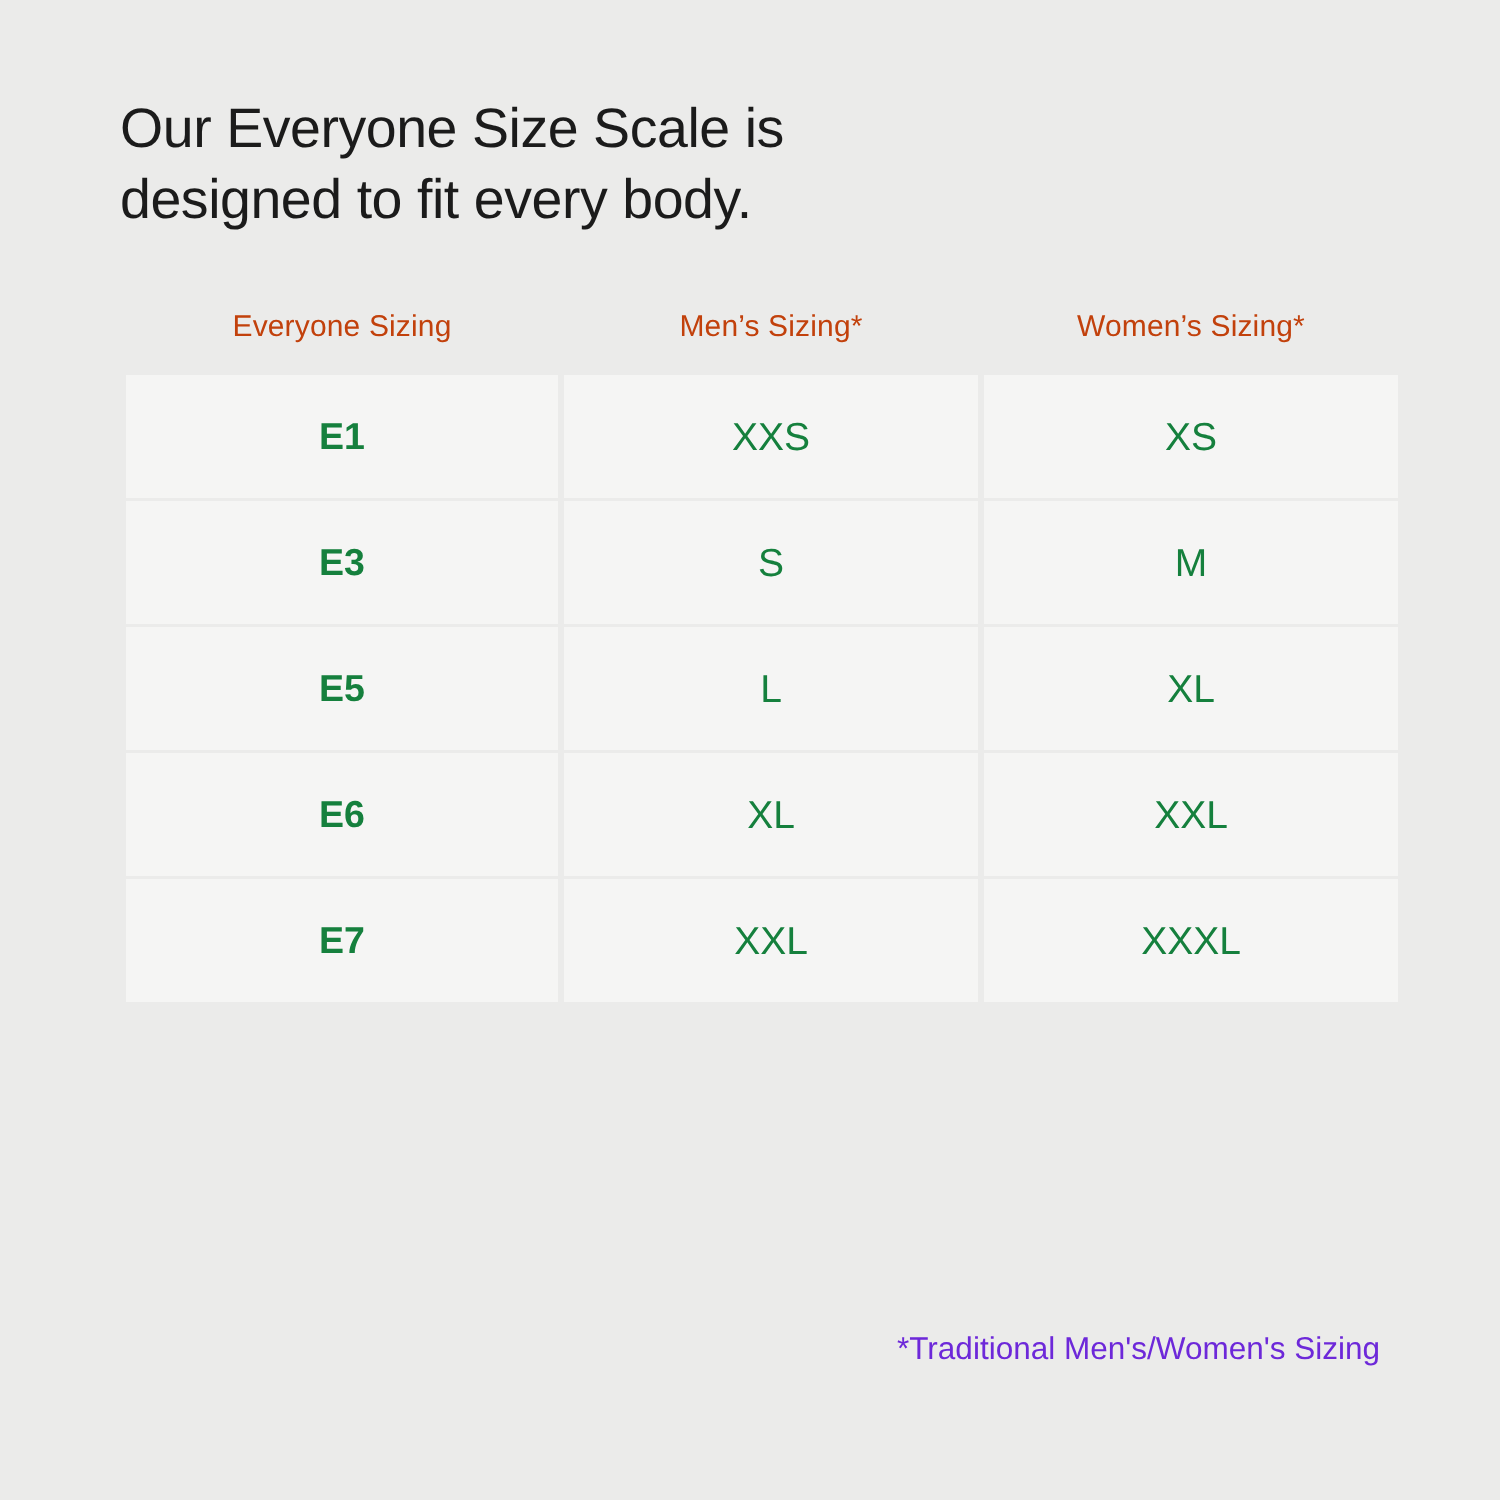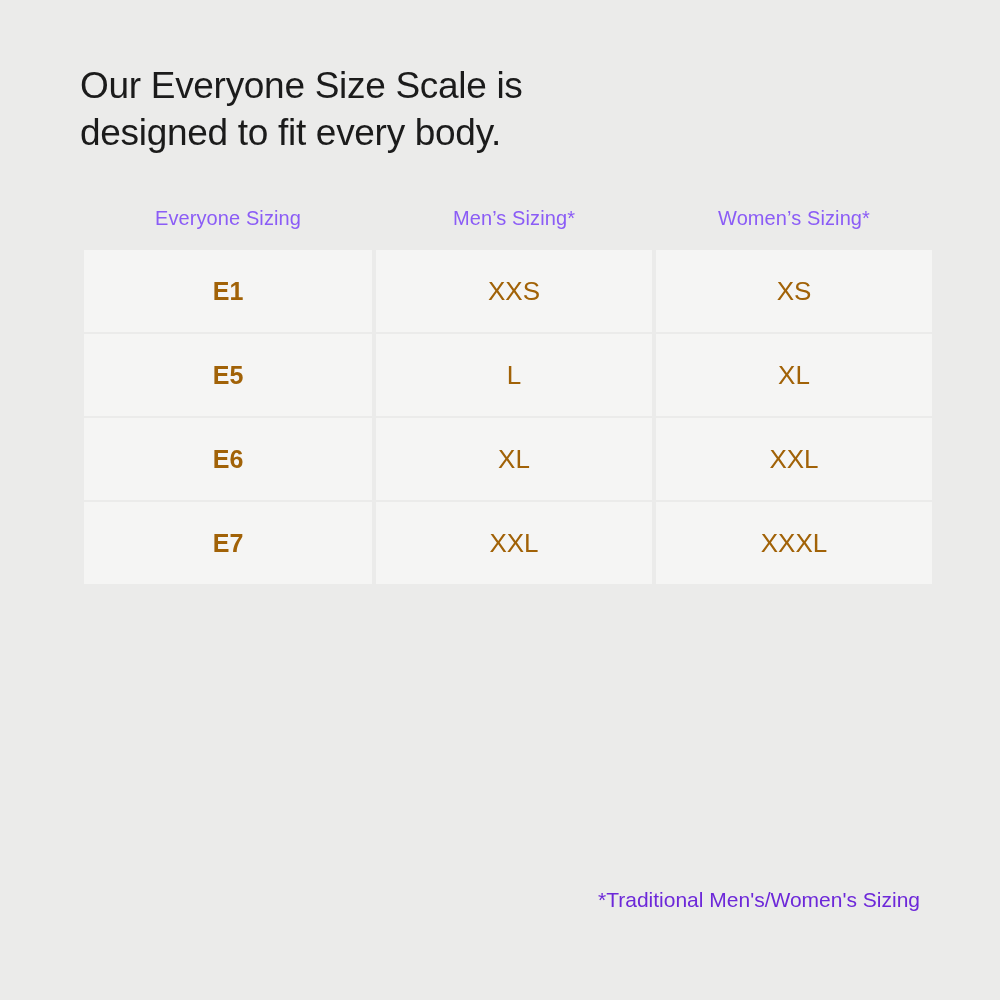--- a/index.html
+++ b/index.html
@@ -43,34 +43,34 @@
     border-spacing: 4px 2px;
     width: 840px;
     table-layout: fixed;
   }
   table.size-table col.c1 { width: 288px; }
   table.size-table col.c2 { width: 276px; }
   table.size-table col.c3 { width: 276px; }
   thead th {
     font-size: 20px;
     font-weight: 400;
-    color: #8b5cf6;
+    color: #c2410c;
     padding: 0 0 18px 0;
     text-align: center;
     background: transparent;
     letter-spacing: 0.1px;
   }
   tbody td {
     background: #f5f5f4;
     height: 80px;
     text-align: center;
     vertical-align: middle;
     font-size: 26px;
     font-weight: 400;
-    color: #a16207;
+    color: #15803d;
     border: 0;
   }
   tbody td.code {
     font-weight: 700;
     font-size: 25px;
   }
   .footnote {
     position: absolute;
     right: 80px;
     top: 888px;
@@ -101,20 +101,25 @@
           <th>Women’s Sizing*</th>
         </tr>
       </thead>
       <tbody>
         <tr>
           <td class="code">E1</td>
           <td>XXS</td>
           <td>XS</td>
         </tr>
         <tr>
+          <td class="code">E3</td>
+          <td>S</td>
+          <td>M</td>
+        </tr>
+        <tr>
           <td class="code">E5</td>
           <td>L</td>
           <td>XL</td>
         </tr>
         <tr>
           <td class="code">E6</td>
           <td>XL</td>
           <td>XXL</td>
         </tr>
         <tr>

